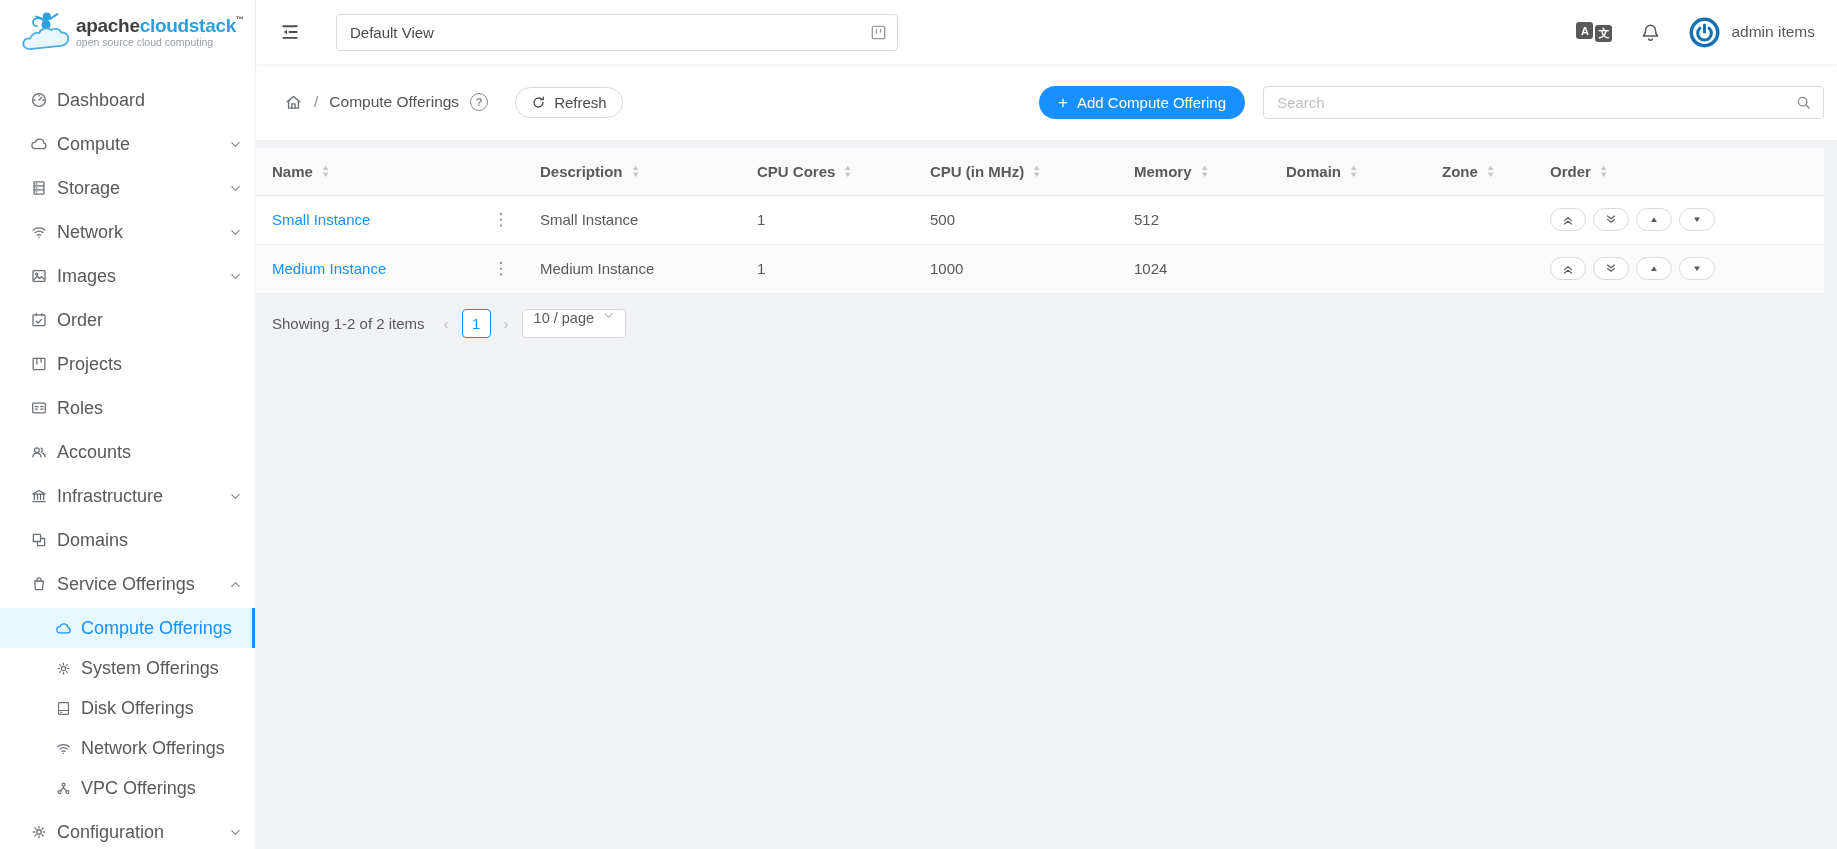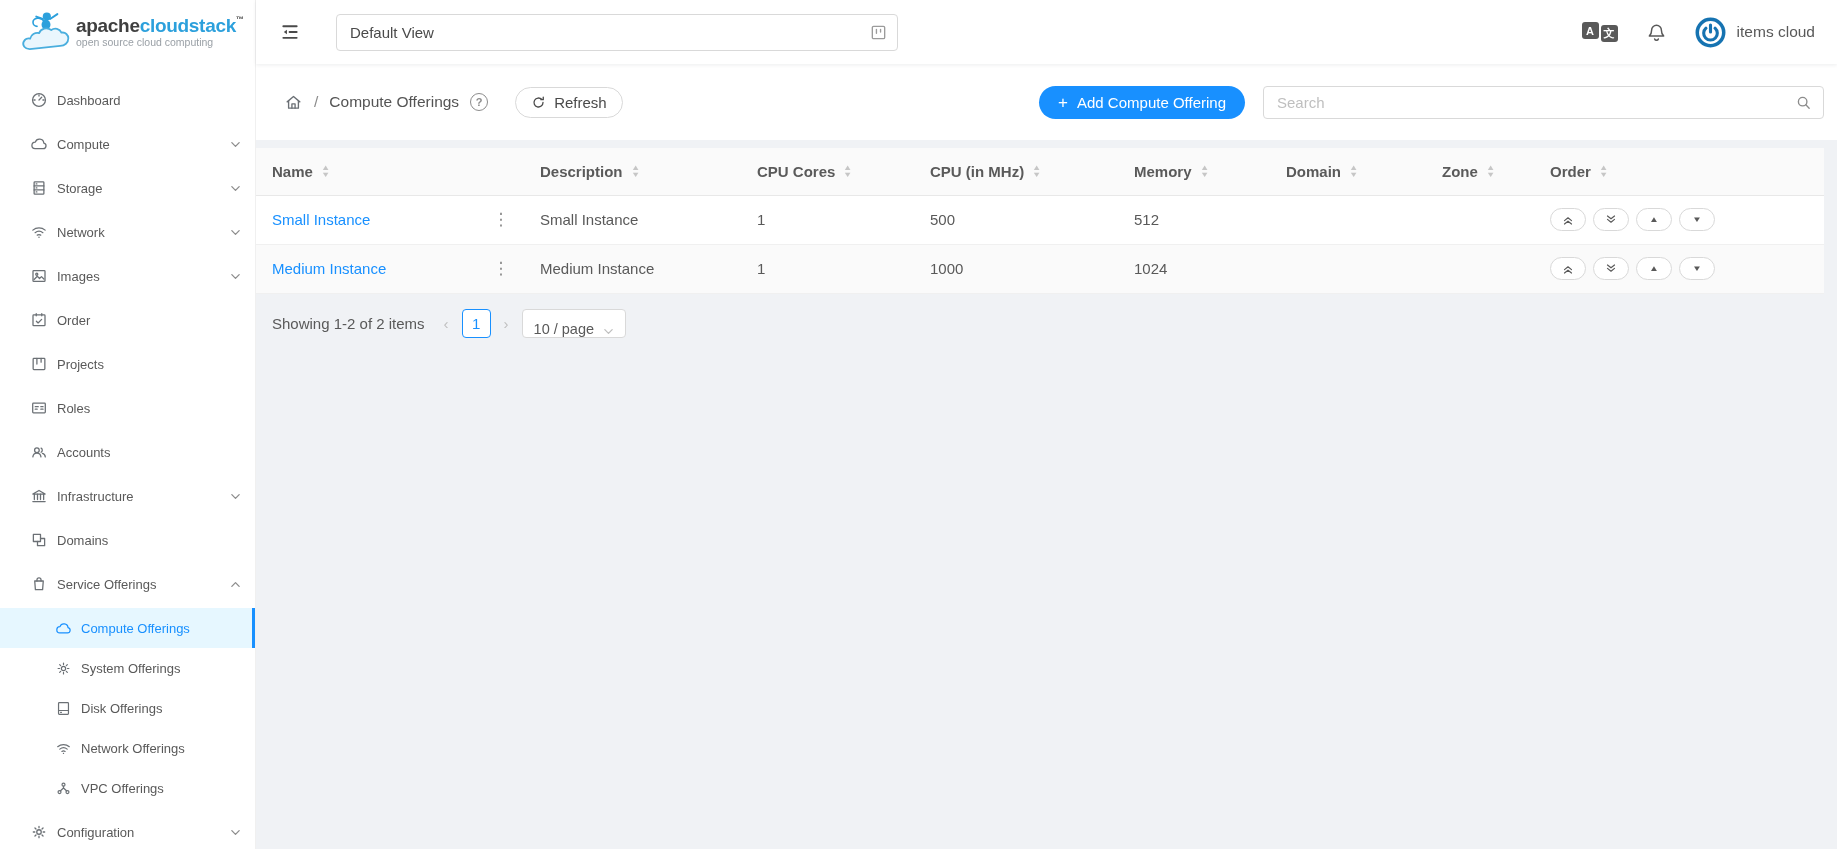--- a/index.html
+++ b/index.html
@@ -13,21 +13,21 @@
   
   .sidebar { width:256px; min-width:256px; background:#fff; border-right:1px solid #f0f0f0; display:flex; flex-direction:column; }
   .logo { height:64px; display:flex; align-items:center; padding-left:20px; gap:4px; }
   .logo-txt { line-height:1.05; }
   .logo-row1 { font-size:19px; font-weight:bold; letter-spacing:-0.3px; }
   .logo-apache { color:#3f3f3f; }
   .logo-stack { color:#2ca0dc; }
   .logo-tm { font-size:8px; color:#3f3f3f; vertical-align:top; }
   .logo-tag { font-size:10.5px; color:#9aa0a6; margin-top:2px; }
   .nav { padding-top:12px; flex:1; overflow:hidden; }
-  .nav-item { height:40px; margin:4px 0; display:flex; align-items:center; padding:0 14px 0 30px; gap:9px; font-size:13px; color:#595959; cursor:pointer; }
+  .nav-item { height:40px; margin:4px 0; display:flex; align-items:center; padding:0 14px 0 30px; gap:9px; font-size:18px; color:#595959; cursor:pointer; }
   .nav-item .mi { width:18px; height:18px; flex:none; color:#6b7075; }
   .nav-item .label { flex:1; white-space:nowrap; }
   .chev { width:11px; height:11px; color:#8c8c8c; flex:none; }
   .chev.up { transform:rotate(180deg); }
   .nav-item.sub { padding-left:55px; margin:0; }
   .nav-item.sub .mi { width:17px; height:17px; }
   .nav-item.active { background:#e6f7ff; color:#1890ff; border-right:3px solid #1890ff; padding-right:11px; }
   .nav-item.active .mi { color:#1890ff; }
 
   
@@ -71,21 +71,21 @@
   .kebab { color:#8c8c8c; font-size:17px; cursor:pointer; display:inline-block; text-align:center; width:18px; }
   .order-group { display:flex; gap:7px; }
   .pill { width:36px; height:23px; border:1px solid #d9d9d9; border-radius:12px; background:#fff; display:flex; align-items:center; justify-content:center; color:#595959; cursor:pointer; padding:0; }
   .pill .tri { font-size:8px; color:#595959; transform:scaleX(1.25); }
   .pill svg { color:#595959; }
 
   .pagination { display:flex; align-items:center; gap:10px; padding:15px 0 0 16px; font-size:15px; color:#595959; }
   .pg-summary { margin-right:6px; }
   .pg-arrow { color:#bfbfbf; font-size:15px; padding:0 3px; cursor:pointer; background:none; border:none; font-family:inherit; }
   .pg-num { min-width:29px; height:29px; border:1px solid #1890ff; border-radius:4px; background:#fff; color:#1890ff; font-size:15px; display:flex; align-items:center; justify-content:center; cursor:pointer; }
-  .pg-size { height:29px; border:1px solid #d9d9d9; border-radius:4px; background:#fff; display:flex; align-items:flex-end; gap:9px; padding:0 11px; font-size:14.5px; color:#595959; cursor:pointer; }
+  .pg-size { height:29px; border:1px solid #d9d9d9; border-radius:4px; background:#fff; display:flex; align-items:flex-start; gap:9px; padding:0 11px; font-size:14.5px; color:#595959; cursor:pointer; }
   .pg-size svg { color:#bfbfbf; }
 </style>
 </head>
 <body>
 
 <div class="app">
 
   <aside class="sidebar">
     <div class="logo">
       <svg width="52" height="48" viewBox="0 0 64 58" fill="none">
@@ -279,21 +279,21 @@
               <path d="M12 3.8a5.6 5.6 0 0 0-5.6 5.6c0 4.2-1.6 5.6-2.6 6.6h16.4c-1-1-2.6-2.4-2.6-6.6A5.6 5.6 0 0 0 12 3.8z"></path>
               <path d="M9.9 19.4a2.2 2.2 0 0 0 4.2 0"></path>
             </svg>
         </span>
         <span class="user">
           <svg width="31" height="31" viewBox="0 0 30 30">
               <circle cx="15" cy="15" r="12.8" fill="#fff" stroke="#1673b1" stroke-width="3.4"></circle>
               <path d="M15 7.8v6.6" stroke="#1673b1" stroke-width="3" stroke-linecap="round" fill="none"></path>
               <path d="M10.6 10.8a6.6 6.6 0 1 0 8.8 0" fill="none" stroke="#1673b1" stroke-width="3" stroke-linecap="round"></path>
             </svg>
-          <span>items cloud</span>
+          <span>admin items</span>
         </span>
       </div>
     </header>
 
     <div class="page-header">
       <div class="crumbs">
         <span class="home-ic">
           <svg width="19" height="19" viewBox="0 0 24 24" fill="none" stroke="currentColor" stroke-width="1.7" stroke-linecap="round" stroke-linejoin="round">
               <path d="M4 11.2L12 4.5l8 6.7"></path>
               <path d="M5.8 10v9.2h12.4V10"></path>

